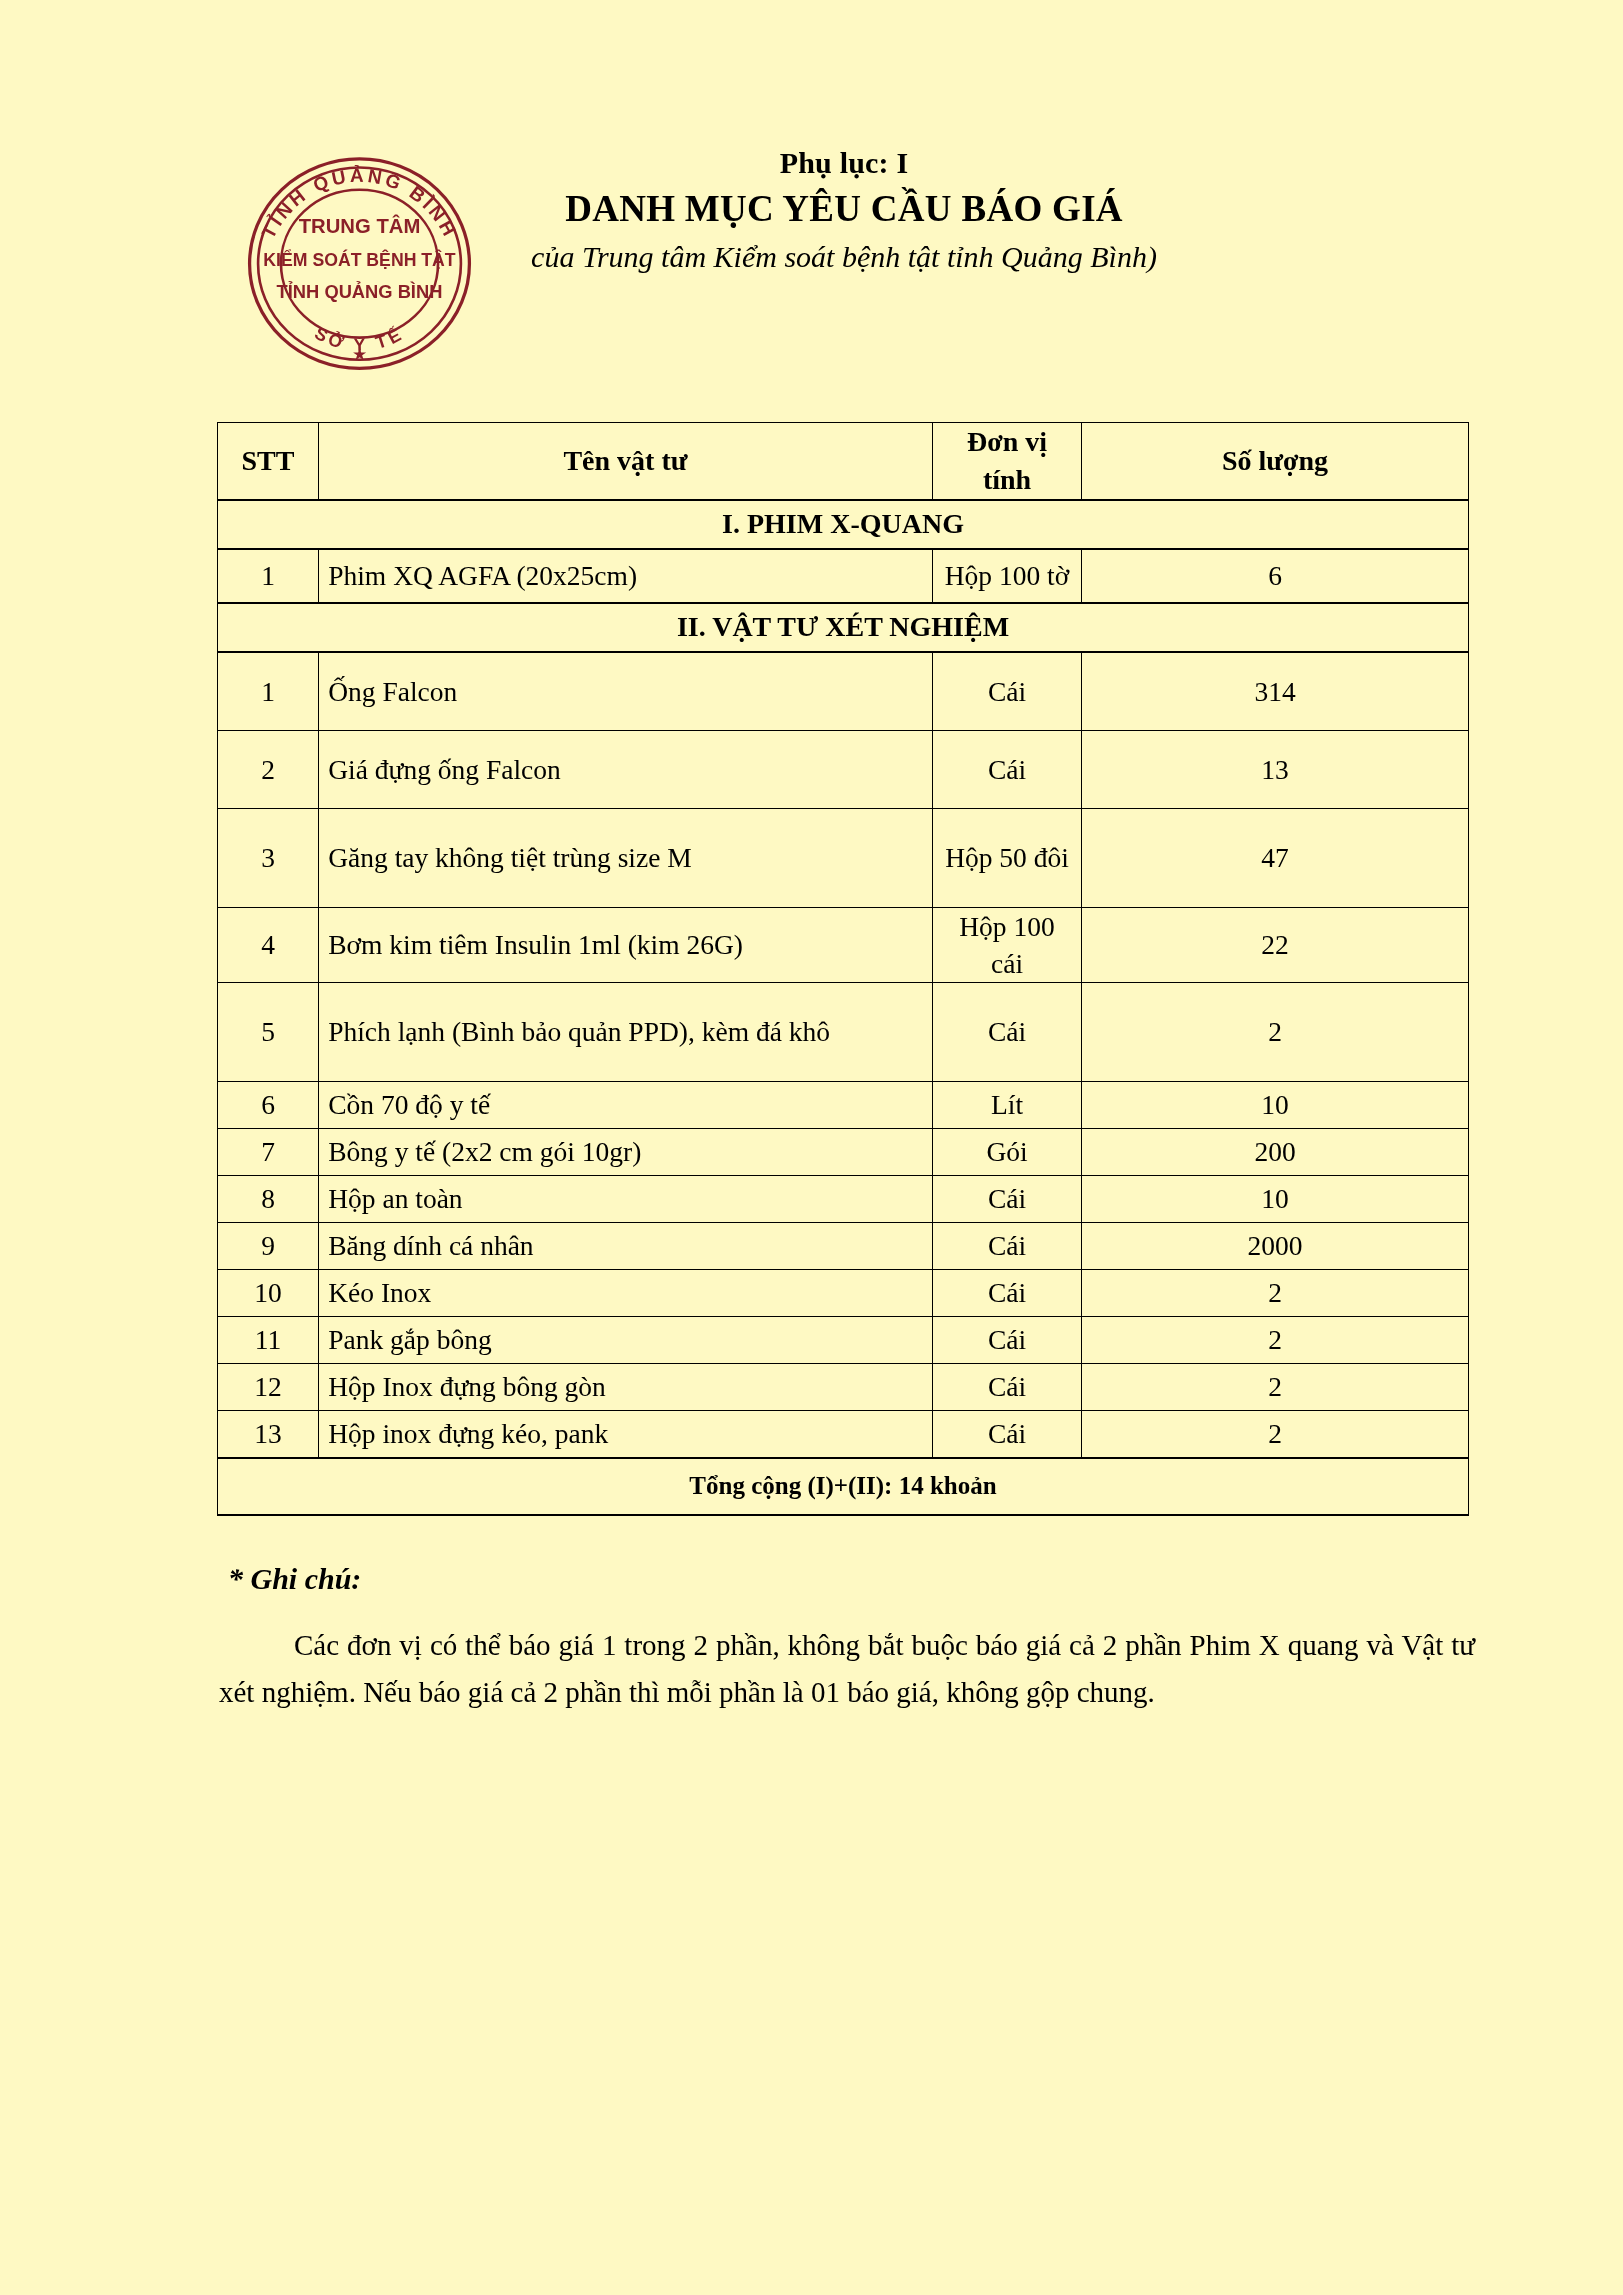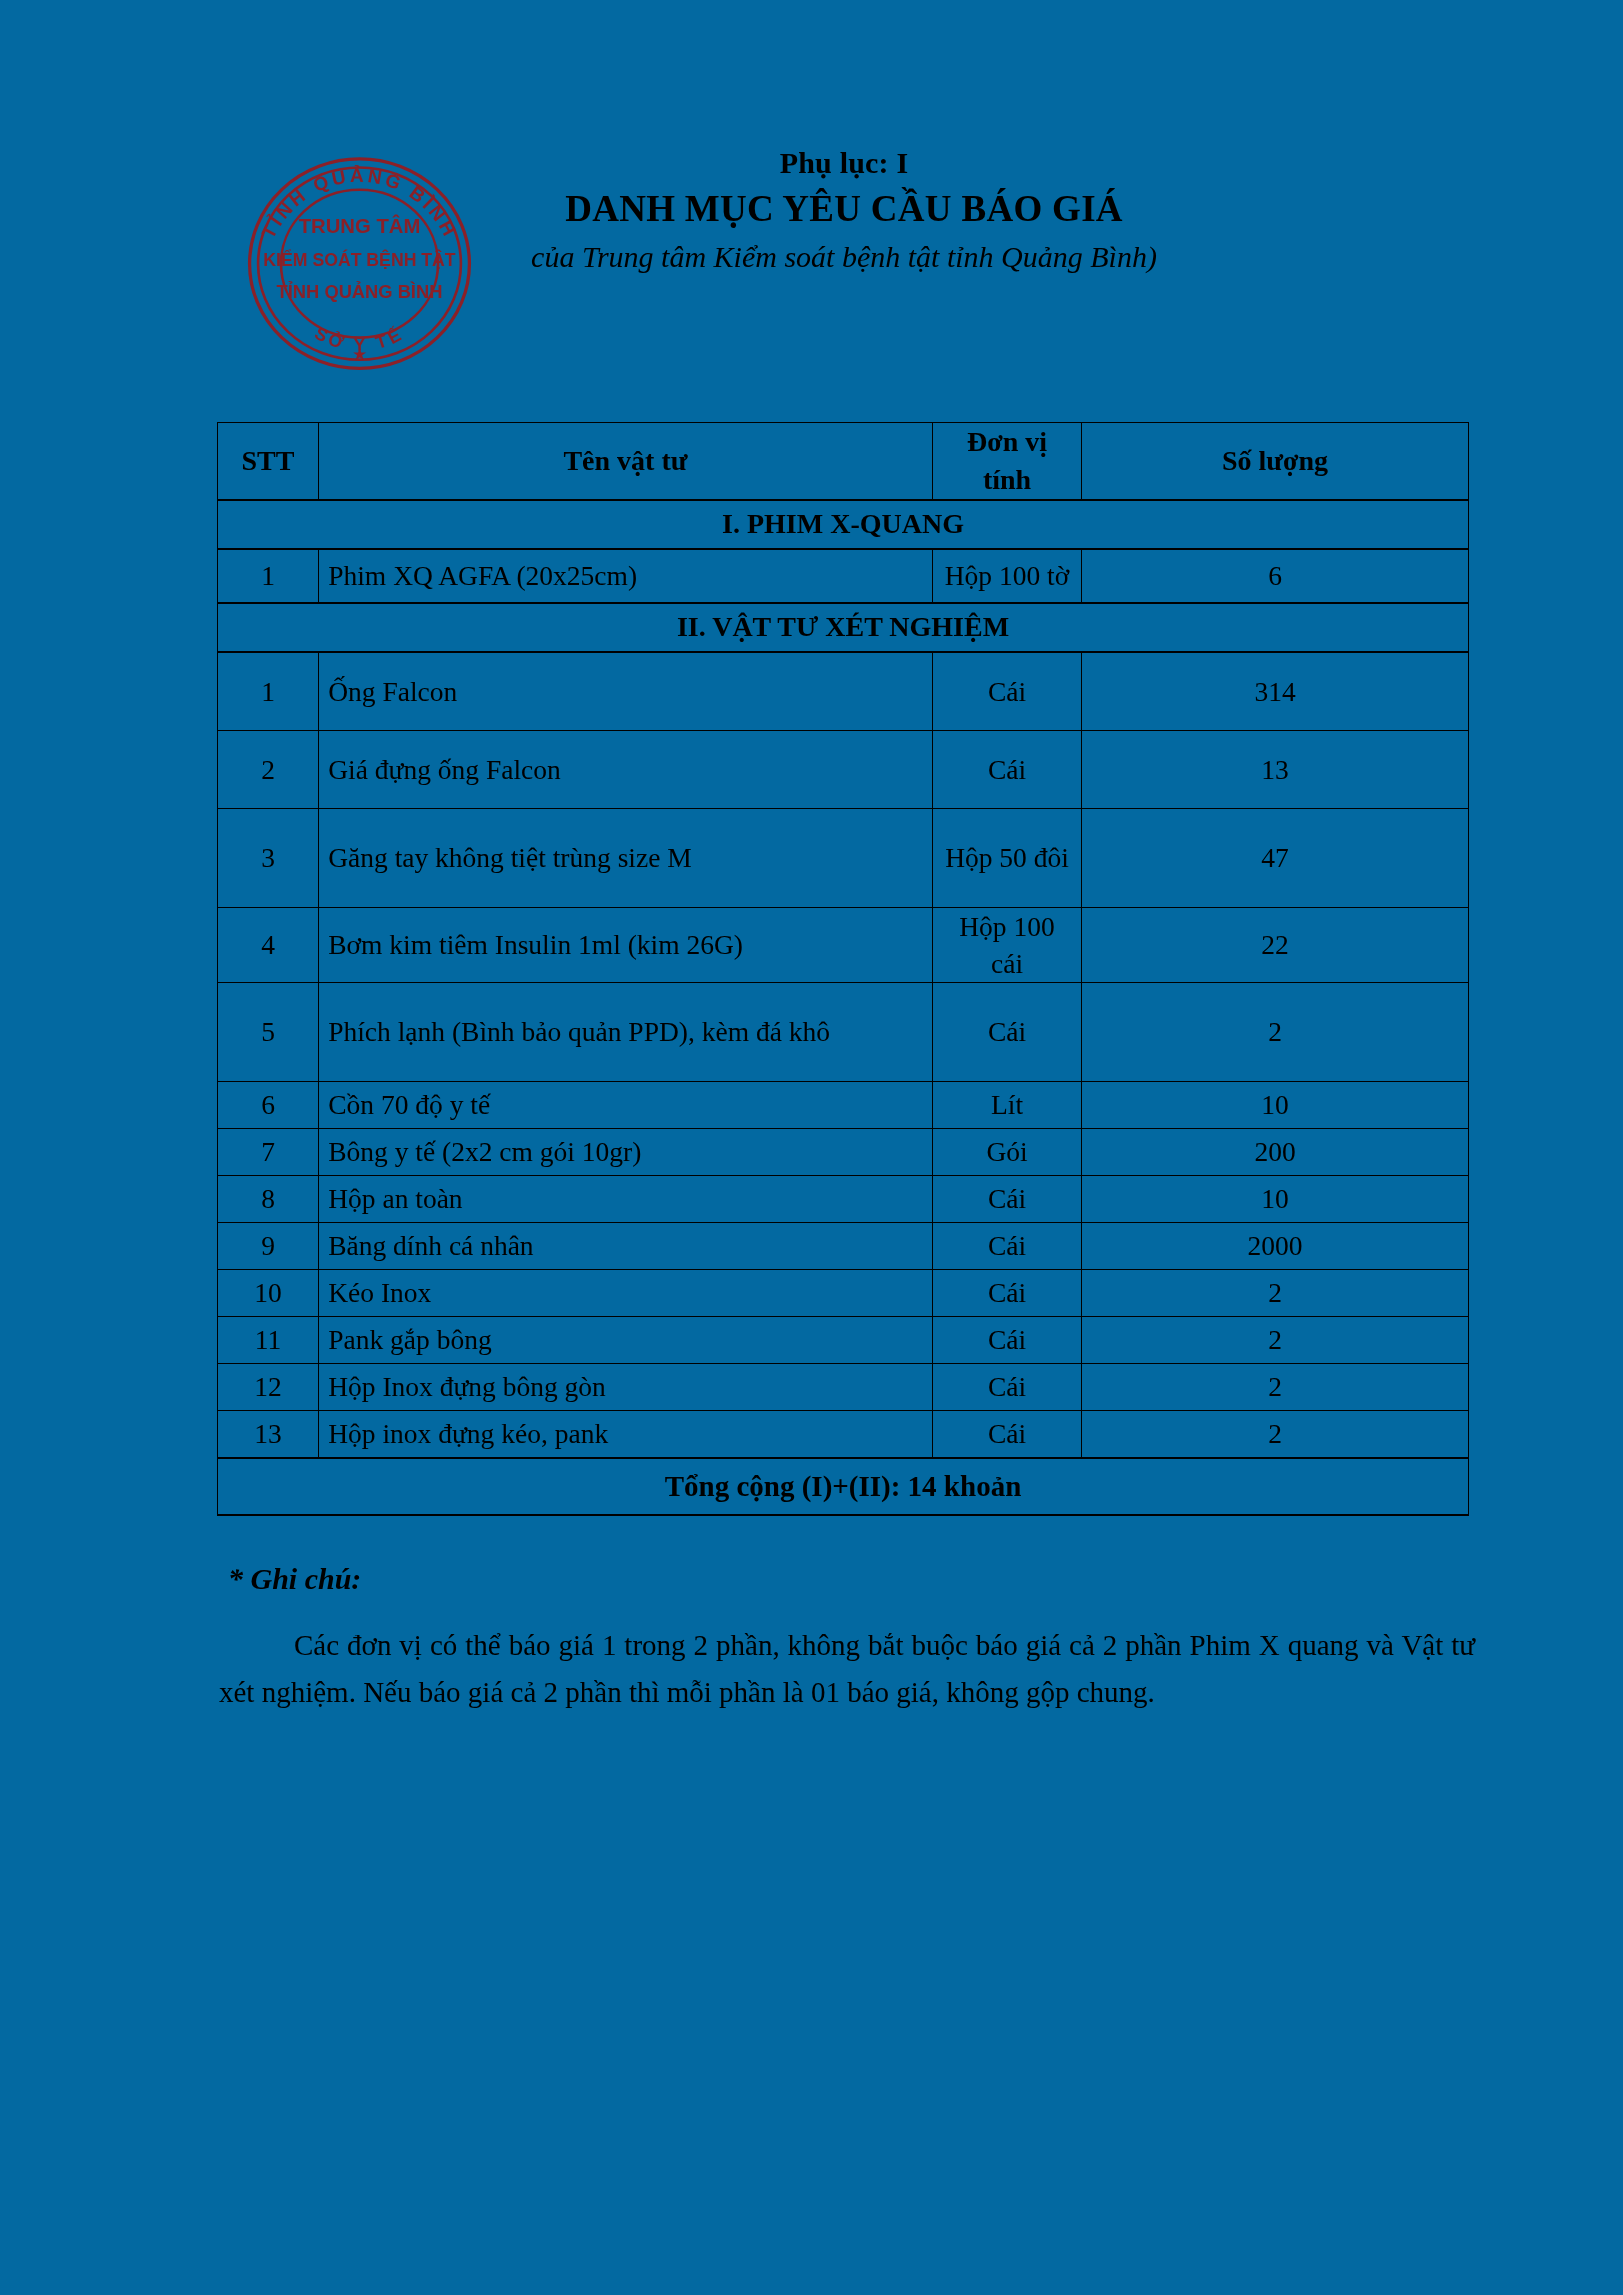--- a/index.html
+++ b/index.html
@@ -12,21 +12,21 @@
     height: 2295px;
     position: relative;
     font-family: "Liberation Serif", "DejaVu Serif", serif;
     color: #000000;
     overflow: hidden;
   }
 
   .page {
     position: absolute;
     inset: 0;
-    background: #0369a1;
+    background: #fef9c3;
   }
 
   
   .header {
     position: absolute;
     left: 216px;
     top: 144px;
     width: 1256px;
     text-align: center;
   }
@@ -108,21 +108,21 @@
     border-bottom-width: 2px;
   }
   tr.r-tall td   { height: 77px; }
   tr.r-xtall td  { height: 98px; }
   tr.r-short td  { height: 46px; }
   tr.r-mid td    { height: 52px; }
   tr.total td {
     font-weight: bold;
     text-align: center;
     height: 55px;
-    font-size: 29px;
+    font-size: 25px;
     border-top-width: 2px;
     border-bottom-width: 2px;
   }
 
   
   .note-head {
     position: absolute;
     left: 228px;
     top: 1562px;
     font-size: 30px;

